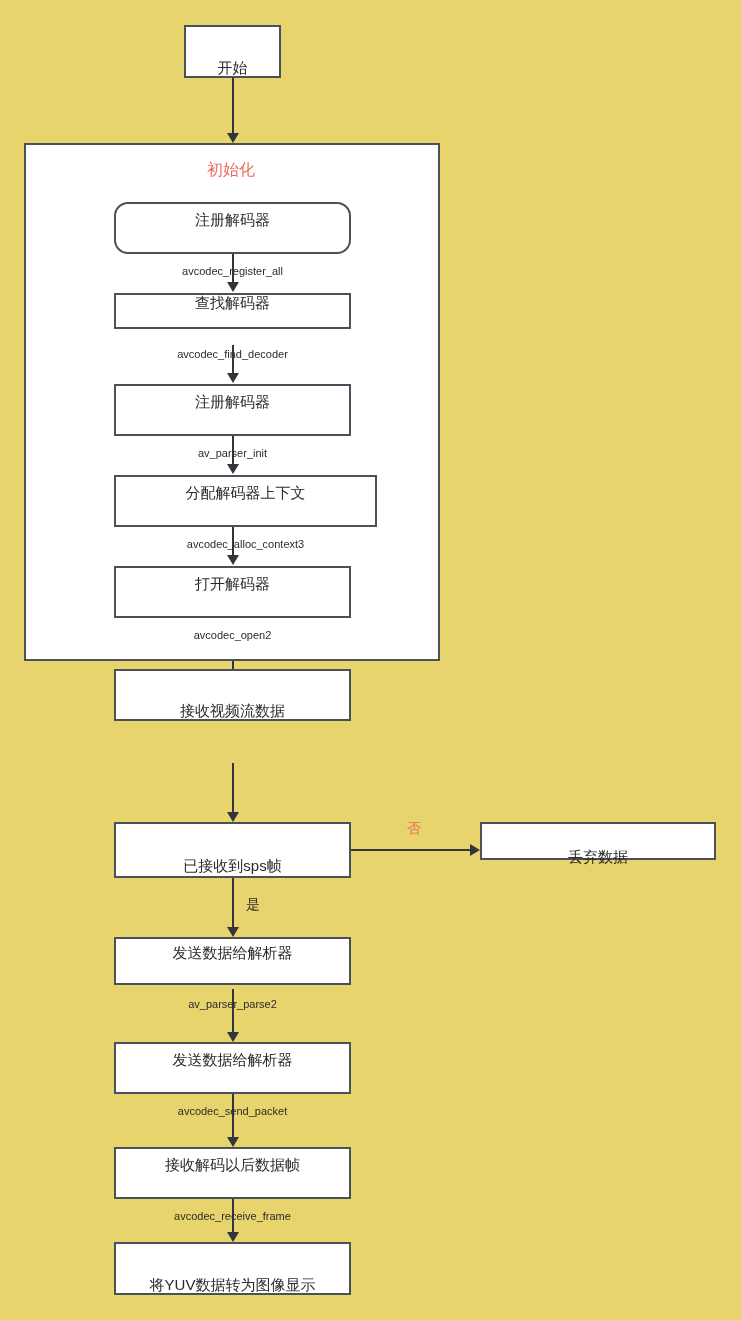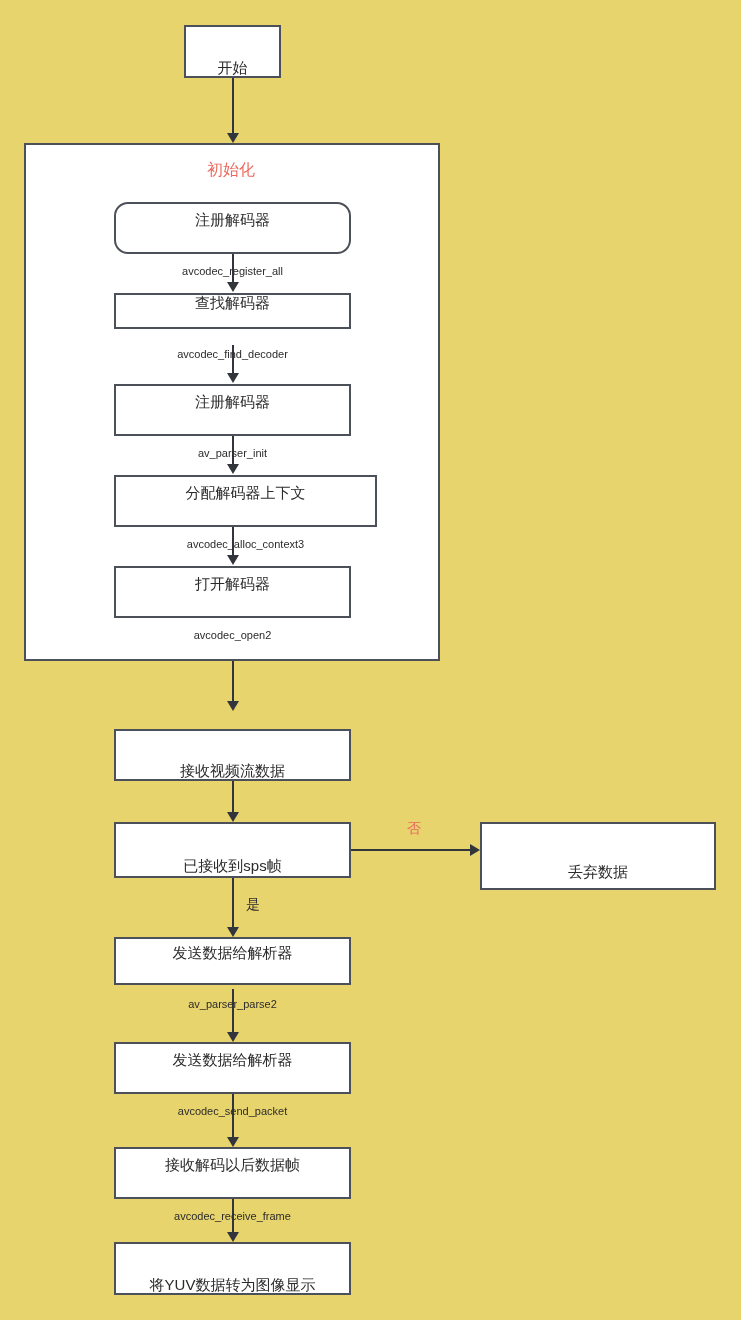--- a/index.html
+++ b/index.html
@@ -148,36 +148,36 @@
   <div class="arrow-down" style="left:226.5px; top:555px;"></div>
 
   <div class="node" style="left:114px; top:566px; width:237px; height:52px;">
     <span class="ln">打开解码器</span>
     <span class="ln code">avcodec_open2</span>
   </div>
 
   <div class="edge-v" style="left:231.5px; top:661px; height:40px;"></div>
   <div class="arrow-down" style="left:226.5px; top:701px;"></div>
 
-  <div class="node" style="left:114px; top:729px; width:237px; height:52px;">
+  <div class="node" style="left:114px; top:669px; width:237px; height:52px;">
     <span class="ln">接收视频流数据</span>
   </div>
 
   <div class="edge-v" style="left:231.5px; top:763px; height:49px;"></div>
   <div class="arrow-down" style="left:226.5px; top:812px;"></div>
 
   <div class="node" style="left:114px; top:822px; width:237px; height:56px;">
     <span class="ln">已接收到sps帧</span>
   </div>
 
   <div class="edge-h" style="left:351px; top:849px; width:119px;"></div>
   <div class="arrow-right" style="left:470px; top:844px;"></div>
   <div class="edge-label no" style="left:407px; top:820px;">否</div>
 
-  <div class="node" style="left:480px; top:822px; width:236px; height:68px;">
+  <div class="node" style="left:480px; top:822px; width:236px; height:38px;">
     <span class="ln">丢弃数据</span>
   </div>
 
   <div class="edge-v" style="left:231.5px; top:878px; height:49px;"></div>
   <div class="arrow-down" style="left:226.5px; top:927px;"></div>
   <div class="edge-label yes" style="left:246px; top:896px;">是</div>
 
   <div class="node" style="left:114px; top:937px; width:237px; height:48px;">
     <span class="ln">发送数据给解析器</span>
     <span class="ln code">av_parser_parse2</span>

